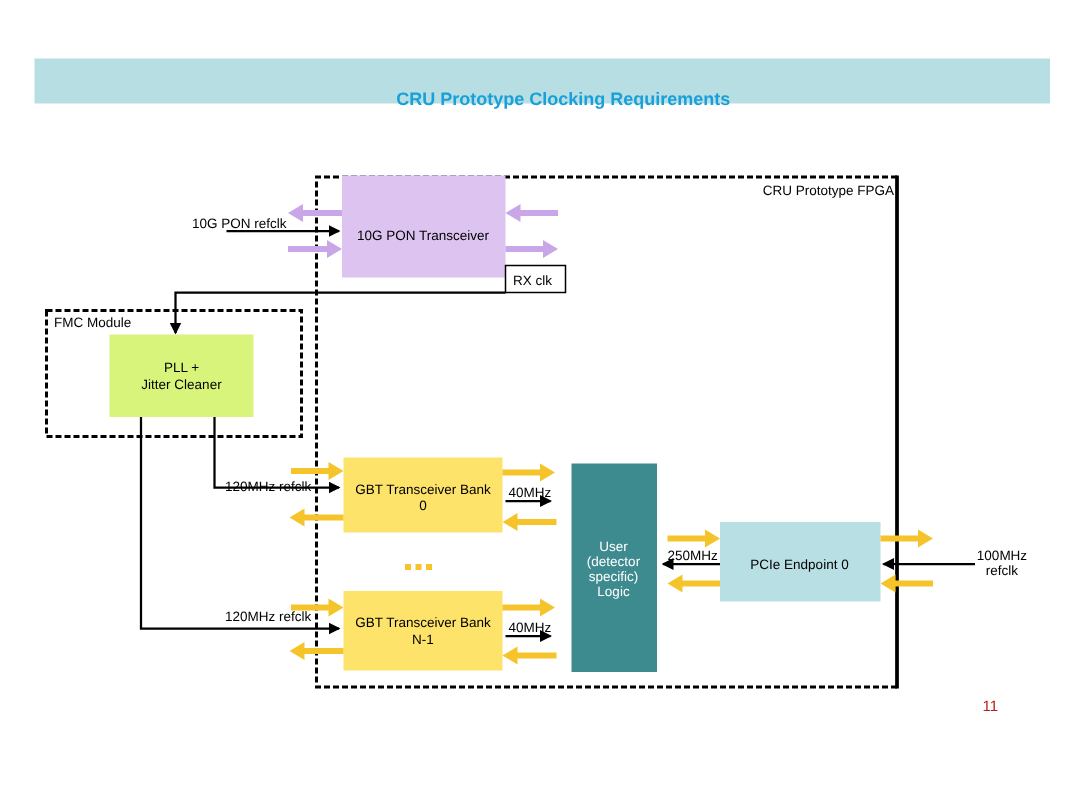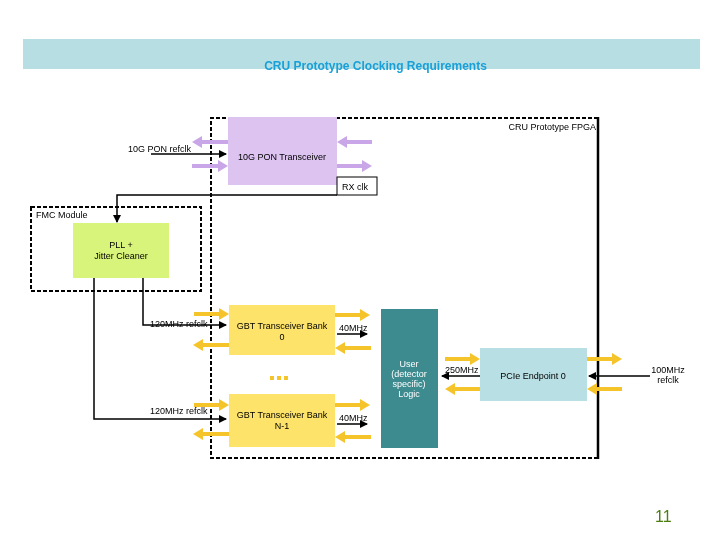--- a/index.html
+++ b/index.html
@@ -1,21 +1,21 @@
 <!DOCTYPE html>
 <html><head>
 <meta charset="utf-8">
 <style>
   html, body { margin:0; padding:0; background:#ffffff; }
   body { width:720px; height:540px; position:relative; overflow:hidden; font-family:"Liberation Sans", sans-serif; }
   #title-bar { position:absolute; left:23px; top:39px; width:677px; height:30px; background:#b7dfe3; }
   #title-text { position:absolute; left:0; top:12px; width:100%; height:100%; display:flex; align-items:center; justify-content:center; color:#1aa0d8; font-weight:bold; font-size:12px; font-family:"Liberation Sans", sans-serif;margin-left:14px; }
   svg { position:absolute; left:0; top:0; }
   svg text { font-family:"Liberation Sans", sans-serif; font-size:9px; fill:#000; }
-  #page-number { position:absolute; left:655px; top:508px; font-size:16px; color:#4d7c0f; font-family:"Liberation Sans", sans-serif; }
+  #page-number { position:absolute; left:655px; top:466px; font-size:10px; color:#b91c1c; font-family:"Liberation Sans", sans-serif; }
 </style>
 </head>
 <body>
 
 <div id="title-bar">
   <div id="title-text">CRU Prototype Clocking Requirements</div>
 </div>
 
 <svg width="720" height="540" viewBox="0 0 720 540">
   <defs>

